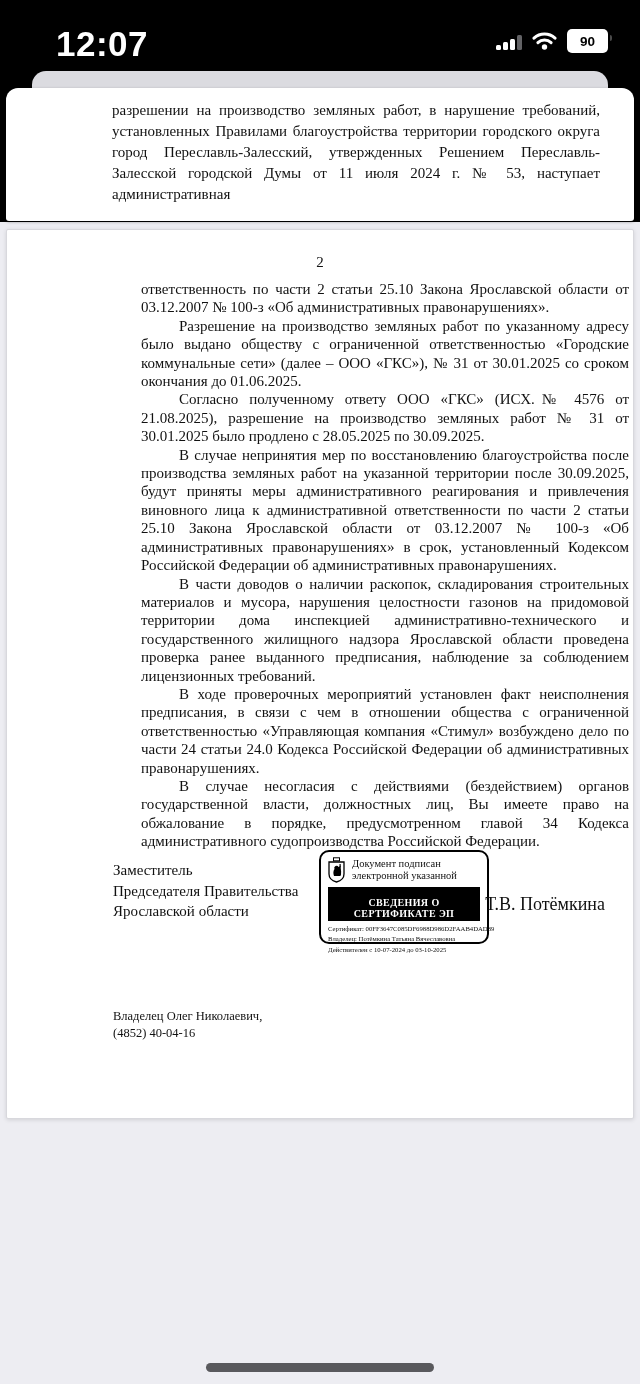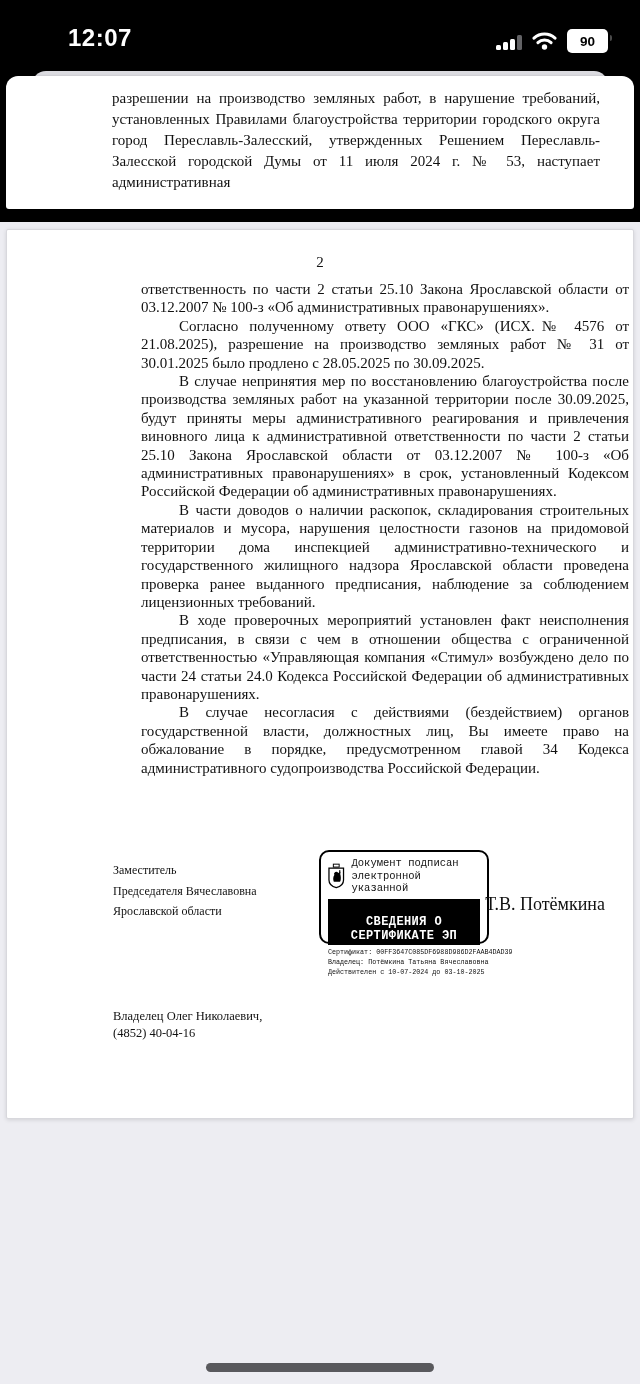--- a/index.html
+++ b/index.html
@@ -1,58 +1,58 @@
 <!DOCTYPE html>
 <html><head>
 <meta charset="utf-8">
 <style>
   html,body{margin:0;padding:0;background:#000;}
   .screen{position:relative;width:640px;height:1384px;background:#000;overflow:hidden;
           font-family:"Liberation Sans",sans-serif;}
   
   .statusbar{position:absolute;top:0;left:0;right:0;height:70px;color:#fff;z-index:5;}
-  .time{position:absolute;left:56px;top:24px;font-size:24px;font-weight:700;letter-spacing:.5px;margin-left:12px;}
+  .time{position:absolute;left:56px;top:24px;font-size:35px;font-weight:700;letter-spacing:.5px;}
   .sb-icons{position:absolute;right:32px;top:29px;display:flex;align-items:center;gap:10px;}
   .cell{display:flex;align-items:flex-end;gap:2px;height:17px;}
   .cell i{display:block;width:5px;background:#fff;border-radius:1.5px;}
   .cell i.b1{height:5px}.cell i.b2{height:8px}.cell i.b3{height:11px}
   .cell i.b4{height:15px;background:#636366;}
   .wifi{width:25px;height:18px;}
   .batt{position:relative;width:41px;height:24px;background:#fff;border-radius:5px;
         display:flex;align-items:center;justify-content:center;
         color:#000;font-size:13.5px;font-weight:700;}
   .batt:after{content:"";position:absolute;right:-4px;top:6px;width:2.5px;height:6px;
         background:#4a4a4a;border-radius:0 2px 2px 0;}
   
   .bg-lower{position:absolute;left:0;right:0;top:222px;bottom:0;background:#EDEDF2;}
   .sheet-peek{position:absolute;left:32px;right:32px;top:71px;height:36px;
         background:#DBDBE0;border-radius:14px 14px 0 0;}
   
   .page{position:absolute;left:6px;width:628px;background:#fff;
         font-family:"Liberation Serif",serif;color:#111;}
-  .page1{top:76px;height:133px;border-radius:12px 12px 3px 3px;
+  .page1{top:88px;height:133px;border-radius:12px 12px 3px 3px;
         box-shadow:0 1px 3px rgba(0,0,0,.35);}
   .page1 .body{margin:12px 34px 0 106px;font-size:15px;line-height:21px;text-align:justify;}
   .page2{top:229px;height:890px;border:1px solid #D8D8DD;box-sizing:border-box;
         border-radius:2px;box-shadow:0 1px 4px rgba(0,0,0,.12);}
   .pagenum{position:absolute;top:24px;left:0;right:0;text-align:center;font-size:15px;}
   .page2 .body{position:absolute;top:50px;left:106px;width:488px;height:580px;
         overflow:hidden;font-size:15px;line-height:18.4px;text-align:justify;margin-left:28px;}
   .body p{margin:0;text-indent:38px;}
   .body p.no-indent{text-indent:0;}
   
-  .sig-title{position:absolute;left:106px;top:630px;font-size:12px;line-height:20.5px;}
+  .sig-title{position:absolute;left:106px;top:630px;font-size:15px;line-height:20.5px;}
   .sig-name{position:absolute;right:28px;top:664px;width:150px;text-align:right;font-size:18px;}
   .stamp{position:absolute;left:312px;top:620px;width:170px;height:94px;box-sizing:border-box;
         border:2px solid #000;border-radius:10px;padding:5px 7px 4px 7px;
-        font-family:Liberation Mono, monospace;}
+        font-family:Liberation Serif, serif;}
   .stamp-top{display:flex;align-items:center;gap:7px;}
   .stamp-title{font-size:10.5px;line-height:12.5px;color:#111;}
   .stamp-bar{margin-top:4px;background:#000;color:#fff;text-align:center;
-        font-size:12px;font-weight:700;letter-spacing:.4px;padding:16px 0 2px 0;}
+        font-size:10px;font-weight:700;letter-spacing:.4px;padding:10px 0 2px 0;}
   .stamp-small{margin-top:3px;font-size:6.7px;line-height:9.3px;color:#111;white-space:nowrap;}
   
   .contact{position:absolute;left:106px;top:778px;font-size:12.5px;line-height:17px;}
   
   .home{position:absolute;left:206px;top:1363px;width:228px;height:9px;
         border-radius:5px;background:#59595D;z-index:6;}
 </style>
 </head>
 <body>
 
@@ -88,30 +88,31 @@
     <p class="no-indent">разрешении на производство земляных работ, в нарушение требований, установленных Правилами благоустройства территории городского округа город Переславль-Залесский, утвержденных Решением Переславль-Залесской городской Думы от 11 июля 2024 г. № 53, наступает административная</p>
       </div>
   </div>
 
   <div class="page page2">
     <div class="pagenum">2</div>
 
     <div class="body">
 
     <p class="no-indent">ответственность по части 2 статьи 25.10 Закона Ярославской области от 03.12.2007 № 100-з «Об административных правонарушениях».</p>
+        <p>Разрешение на производство земляных работ по указанному адресу было выдано обществу с ограниченной ответственностью «Городские коммунальные сети» (далее – ООО «ГКС»), № 31 от 30.01.2025 со сроком окончания до 01.06.2025.</p>
         <p>Согласно полученному ответу ООО «ГКС» (ИСХ.№ 4576 от 21.08.2025), разрешение на производство земляных работ № 31 от 30.01.2025 было продлено с 28.05.2025 по 30.09.2025.</p>
         <p>В случае непринятия мер по восстановлению благоустройства после производства земляных работ на указанной территории после 30.09.2025, будут приняты меры административного реагирования и привлечения виновного лица к административной ответственности по части 2 статьи 25.10 Закона Ярославской области от 03.12.2007 № 100-з «Об административных правонарушениях» в срок, установленный Кодексом Российской Федерации об административных правонарушениях.</p>
         <p>В части доводов о наличии раскопок, складирования строительных материалов и мусора, нарушения целостности газонов на придомовой территории дома инспекцией административно-технического и государственного жилищного надзора Ярославской области проведена проверка ранее выданного предписания, наблюдение за соблюдением лицензионных требований.</p>
         <p>В ходе проверочных мероприятий установлен факт неисполнения предписания, в связи с чем в отношении общества с ограниченной ответственностью «Управляющая компания «Стимул» возбуждено дело по части 24 статьи 24.0 Кодекса Российской Федерации об административных правонарушениях.</p>
         <p>В случае несогласия с действиями (бездействием) органов государственной власти, должностных лиц, Вы имеете право на обжалование в порядке, предусмотренном главой 34 Кодекса административного судопроизводства Российской Федерации.</p>
       </div>
 
     <div class="sig-title">
       <div>Заместитель</div>
-      <div>Председателя Вячеславовна</div>
+      <div>Председателя Правительства</div>
       <div>Ярославской области</div>
     </div>
 
     <div class="stamp">
       <div class="stamp-top">
         <svg width="17" height="26" viewBox="0 0 17 26">
           <rect x="5.5" y="0.8" width="6" height="3" fill="none" stroke="#000" stroke-width="1"></rect>
           <path d="M1 5 h15 v12 q0 6 -7.5 8 q-7.5 -2 -7.5 -8 z" fill="none" stroke="#000" stroke-width="1.3"></path>
           <path d="M6 19 q-1.5 -4 0.5 -7 q-1 -2 1 -3 q2 -1 3 1 l2.5 -1.5 l-1 2.5 q2 3 0.5 8 z" fill="#000"></path>
           <rect x="11.5" y="7" width="1.2" height="11" fill="#000"></rect>

